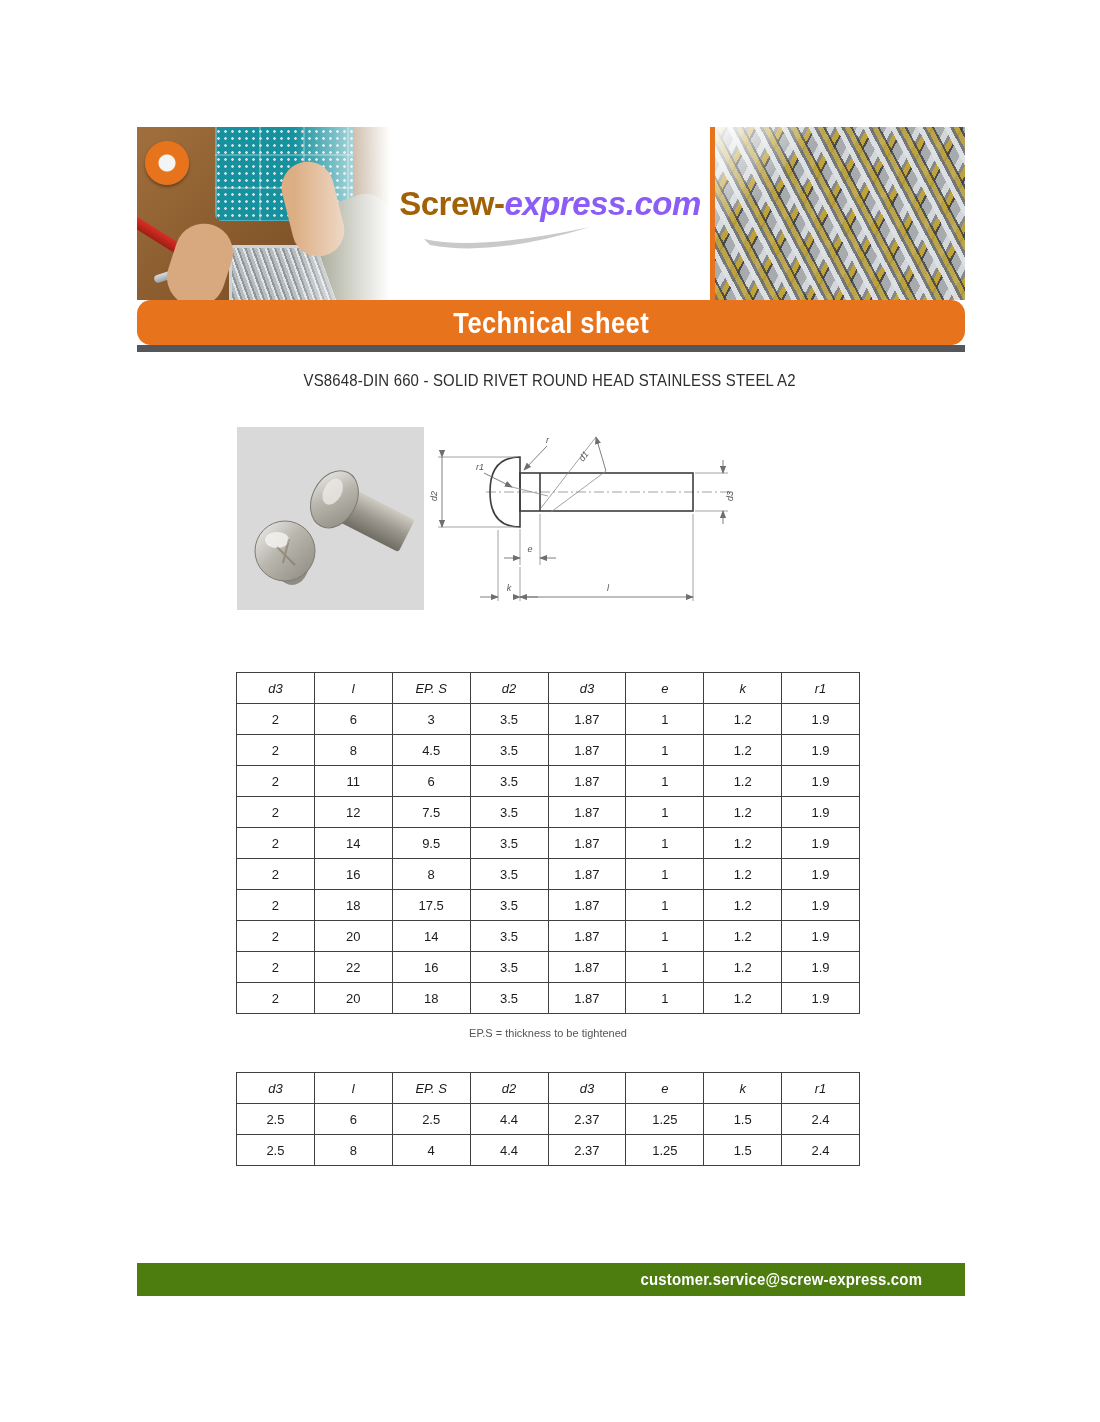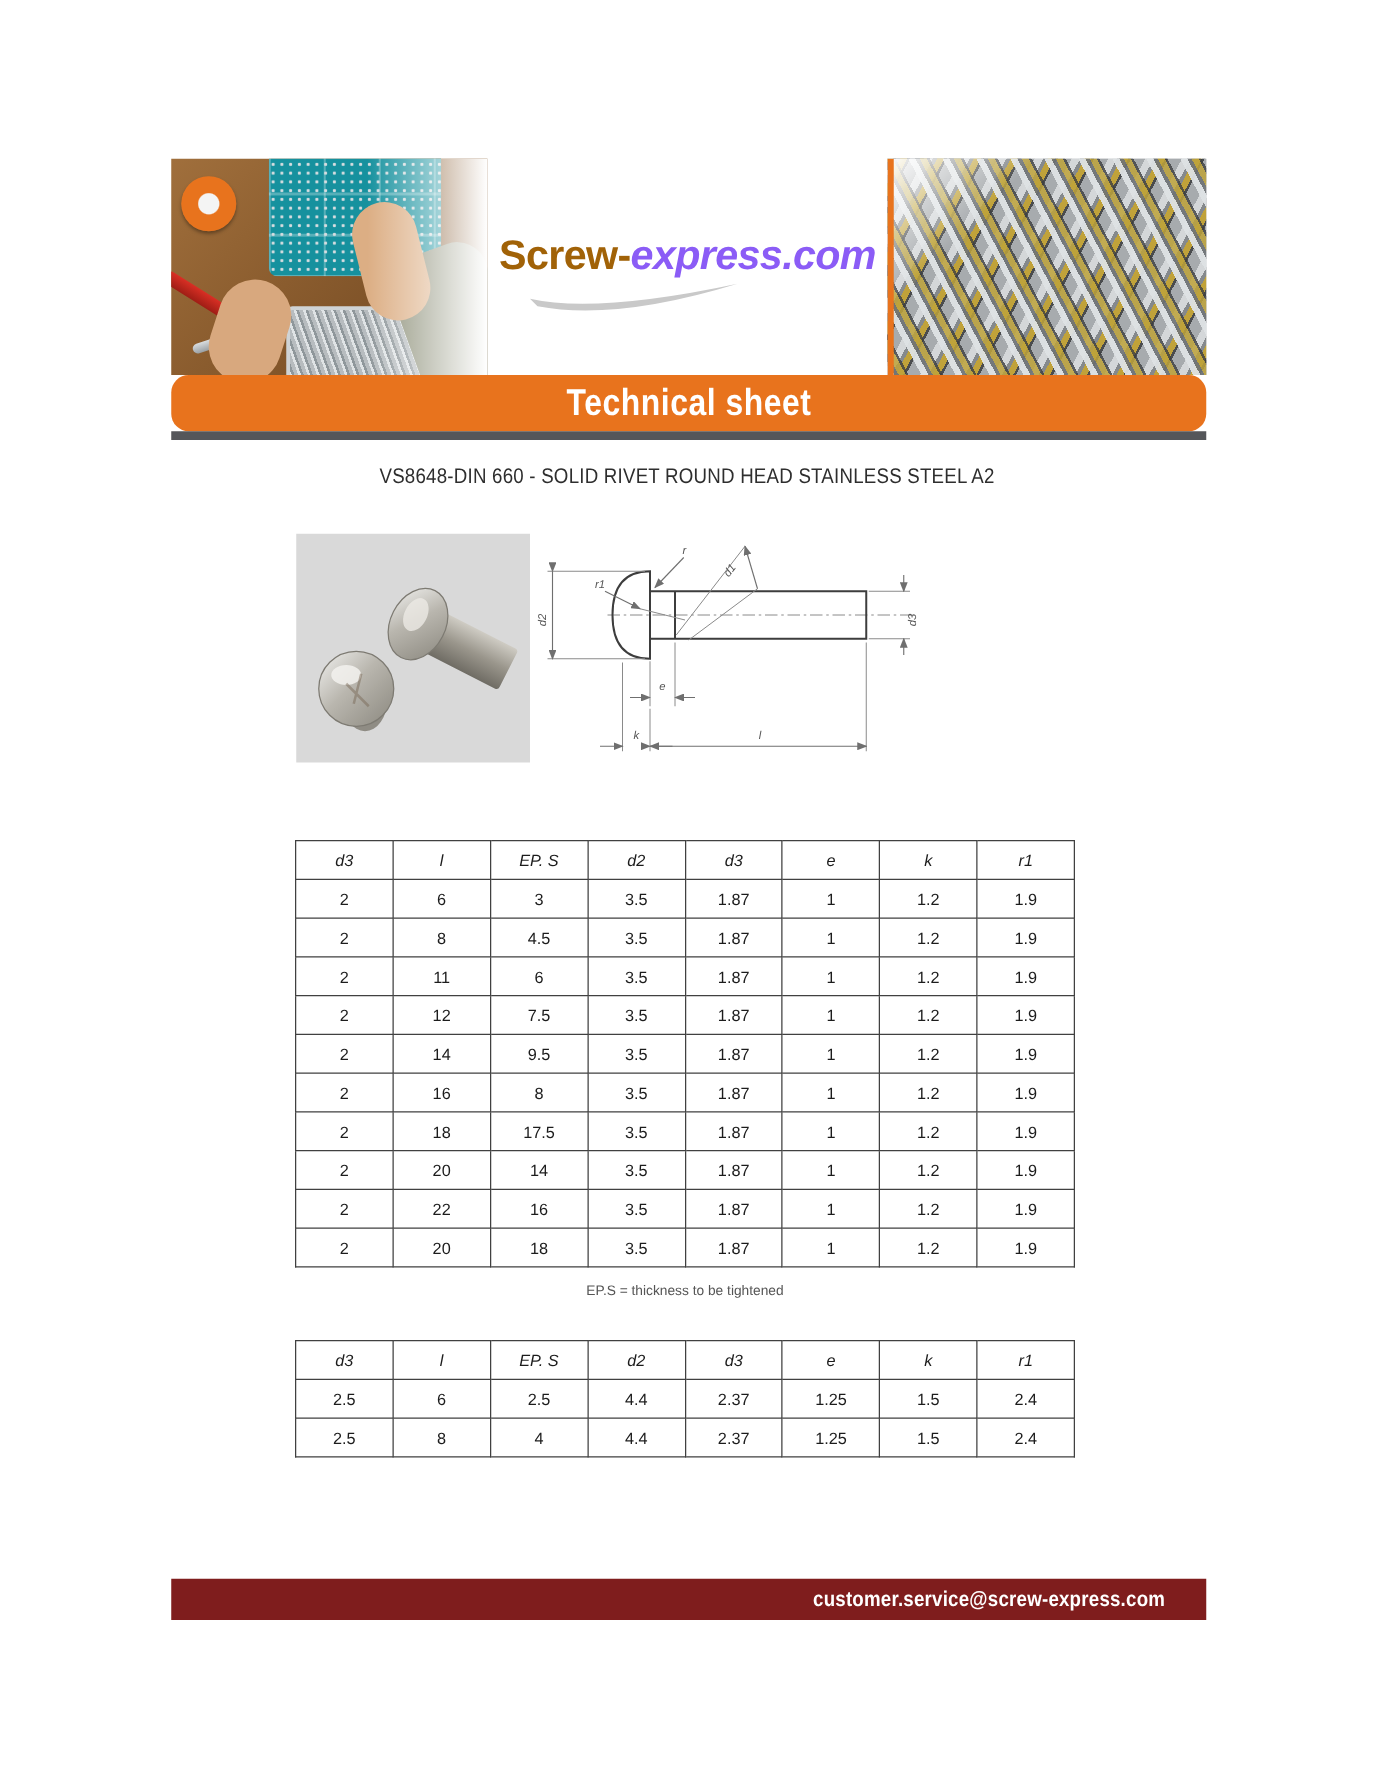--- a/index.html
+++ b/index.html
@@ -111,22 +111,22 @@
     font-size:13px; color:#1c1c1c; font-weight:normal; padding:0;
   }
   .spec-table th { font-style:italic; }
   .table-note {
     left:236px; top:1027px; width:624px; text-align:center;
     font-size:11px; color:#555;
   }
 
   
   .footer-bar {
-    left:137px; top:1263px; width:828px; height:33px; background:#7f1d1d;
-    display:flex; align-items:center; justify-content:flex-end; padding-right:33px;
+    left:137px; top:1263px; width:828px; height:33px; background:#4d7c0f;
+    display:flex; align-items:center; justify-content:flex-end; padding-right:43px;
   }
   .footer-email {
     color:#fff; font-size:17px; font-weight:bold; letter-spacing:0.2px;
     transform:scaleX(0.88); transform-origin:right center; text-decoration:none;
   }
 
   
   .part   { stroke:#3d3d3d; stroke-width:1.6; fill:none; }
   .thin   { stroke:#8a8a8a; stroke-width:0.8; fill:none; }
   .dim    { stroke:#6f6f6f; stroke-width:0.9; fill:none; }

